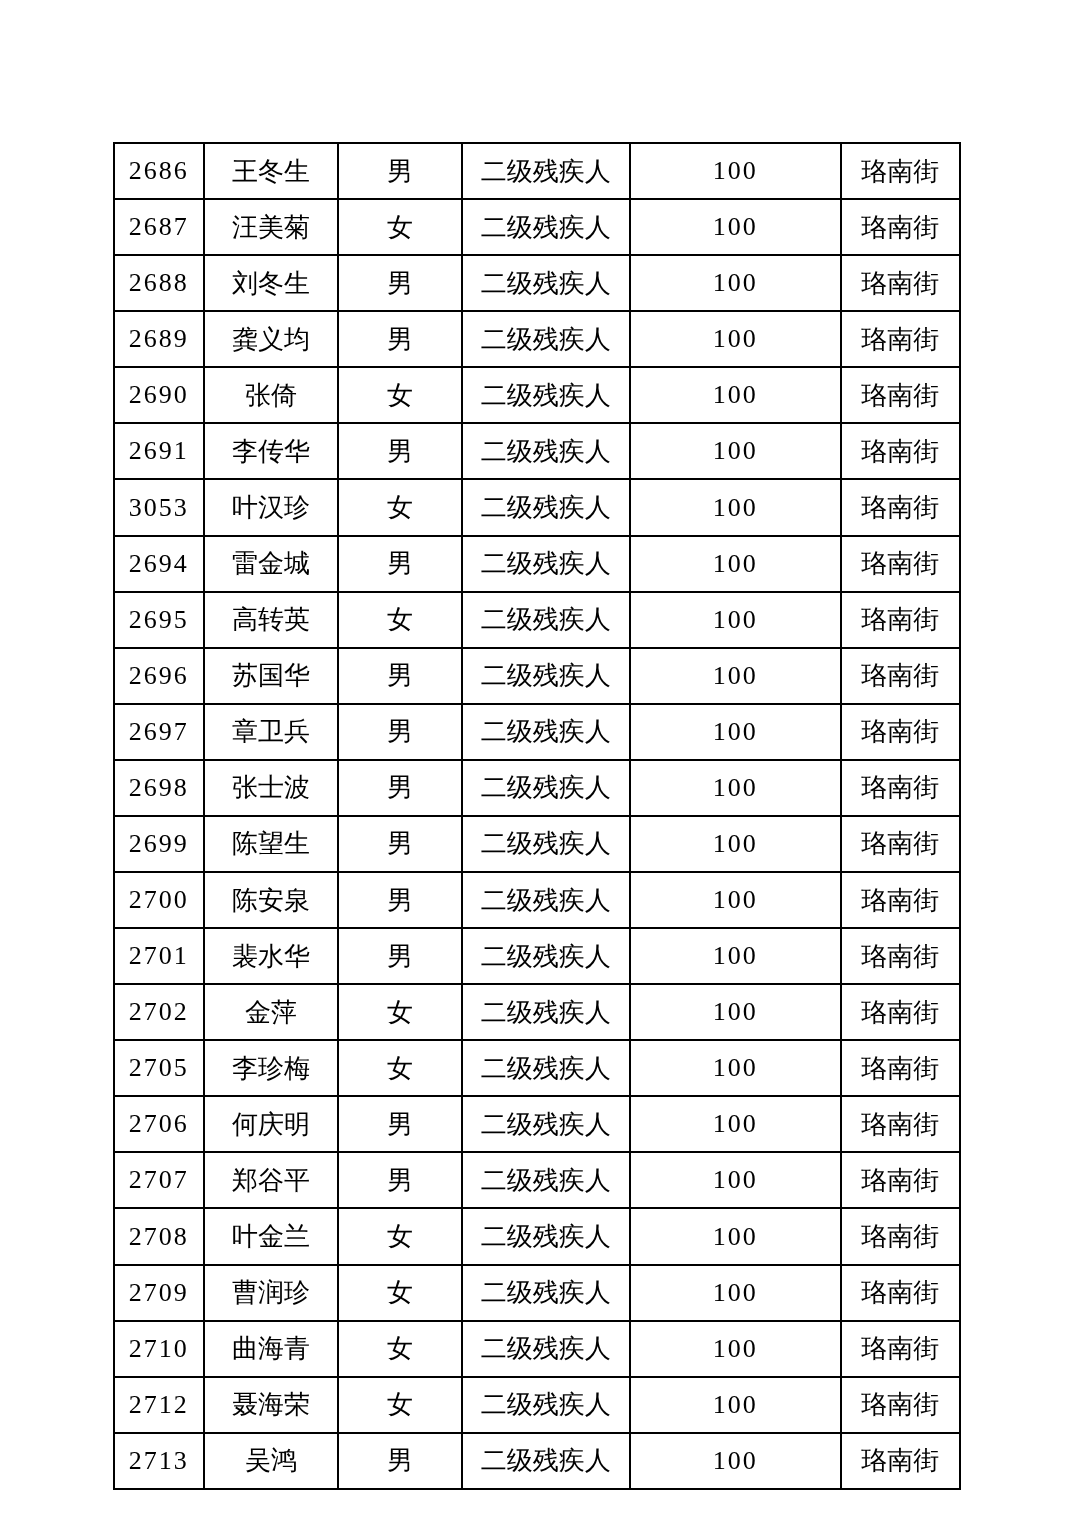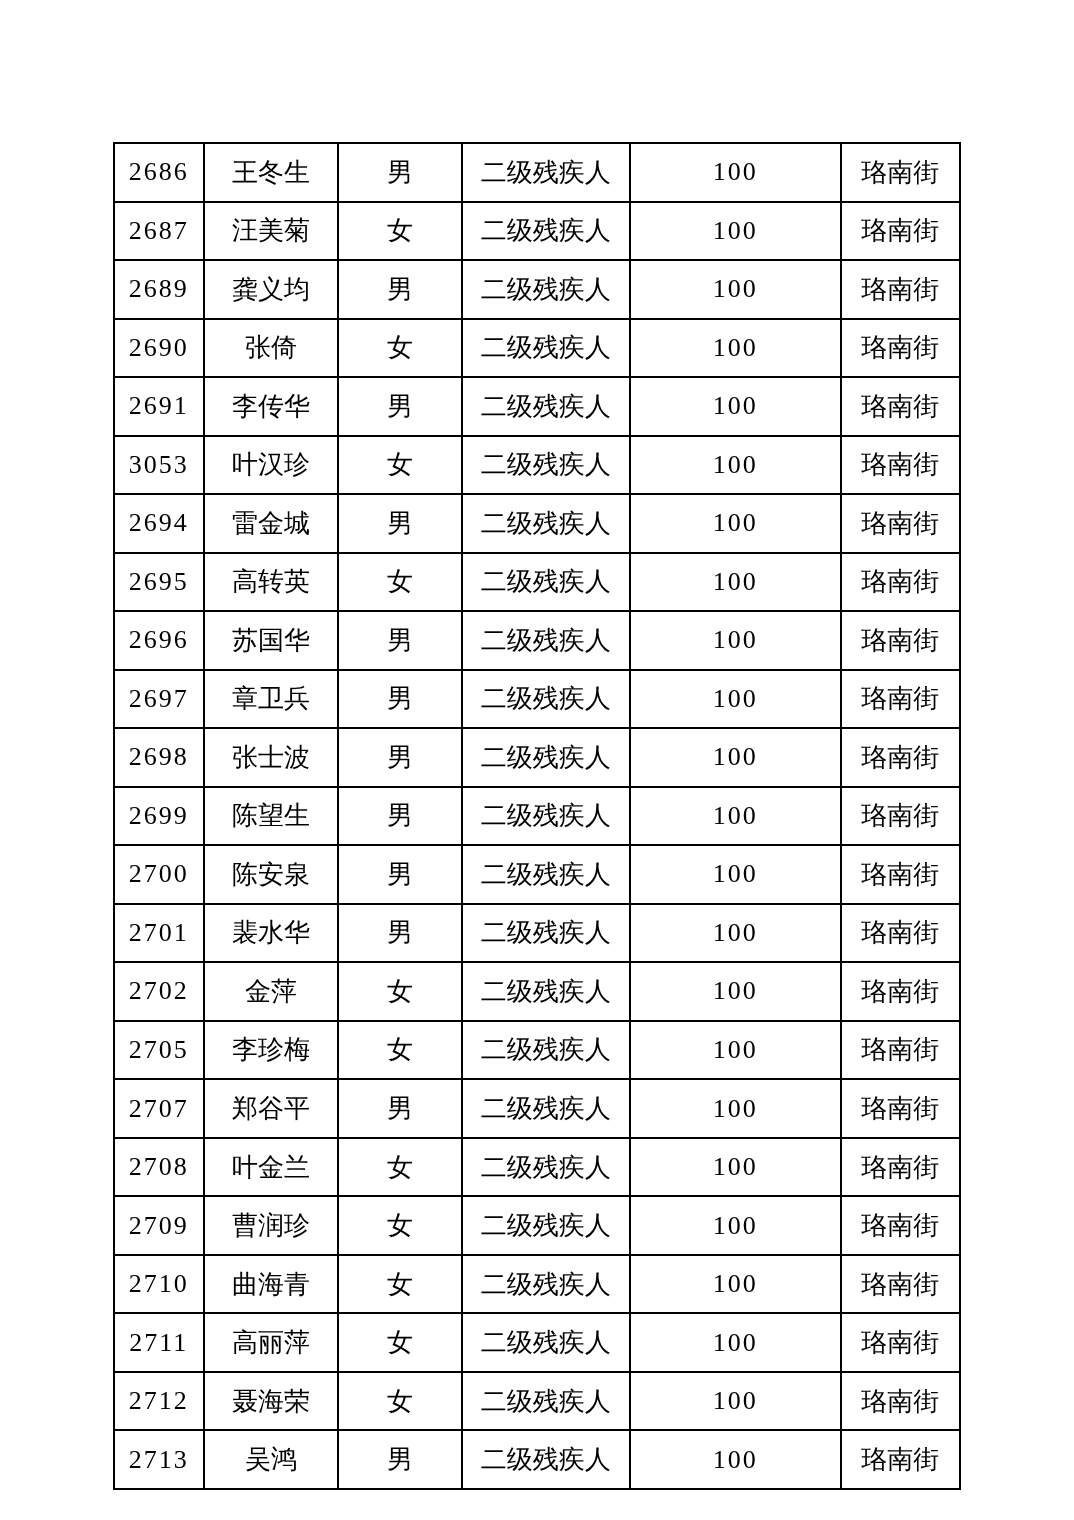--- a/index.html
+++ b/index.html
@@ -69,20 +69,28 @@
 
   <tr>
     <td class="c-seq">2687</td>
     <td class="c-name">汪美菊</td>
     <td class="c-gender">女</td>
     <td class="c-category">二级残疾人</td>
     <td class="c-amount">100</td>
     <td class="c-street">珞南街</td>
   </tr>
 
+  <tr>
+    <td class="c-seq">2688</td>
+    <td class="c-name">刘冬生</td>
+    <td class="c-gender">男</td>
+    <td class="c-category">二级残疾人</td>
+    <td class="c-amount">100</td>
+    <td class="c-street">珞南街</td>
+  </tr>
 
   <tr>
     <td class="c-seq">2689</td>
     <td class="c-name">龚义均</td>
     <td class="c-gender">男</td>
     <td class="c-category">二级残疾人</td>
     <td class="c-amount">100</td>
     <td class="c-street">珞南街</td>
   </tr>
 
@@ -199,20 +207,28 @@
 
   <tr>
     <td class="c-seq">2705</td>
     <td class="c-name">李珍梅</td>
     <td class="c-gender">女</td>
     <td class="c-category">二级残疾人</td>
     <td class="c-amount">100</td>
     <td class="c-street">珞南街</td>
   </tr>
 
+  <tr>
+    <td class="c-seq">2706</td>
+    <td class="c-name">何庆明</td>
+    <td class="c-gender">男</td>
+    <td class="c-category">二级残疾人</td>
+    <td class="c-amount">100</td>
+    <td class="c-street">珞南街</td>
+  </tr>
 
   <tr>
     <td class="c-seq">2707</td>
     <td class="c-name">郑谷平</td>
     <td class="c-gender">男</td>
     <td class="c-category">二级残疾人</td>
     <td class="c-amount">100</td>
     <td class="c-street">珞南街</td>
   </tr>
 
@@ -236,28 +252,20 @@
 
   <tr>
     <td class="c-seq">2710</td>
     <td class="c-name">曲海青</td>
     <td class="c-gender">女</td>
     <td class="c-category">二级残疾人</td>
     <td class="c-amount">100</td>
     <td class="c-street">珞南街</td>
   </tr>
 
-  <tr>
-    <td class="c-seq">2711</td>
-    <td class="c-name">高丽萍</td>
-    <td class="c-gender">女</td>
-    <td class="c-category">二级残疾人</td>
-    <td class="c-amount">100</td>
-    <td class="c-street">珞南街</td>
-  </tr>
 
   <tr>
     <td class="c-seq">2712</td>
     <td class="c-name">聂海荣</td>
     <td class="c-gender">女</td>
     <td class="c-category">二级残疾人</td>
     <td class="c-amount">100</td>
     <td class="c-street">珞南街</td>
   </tr>
 

